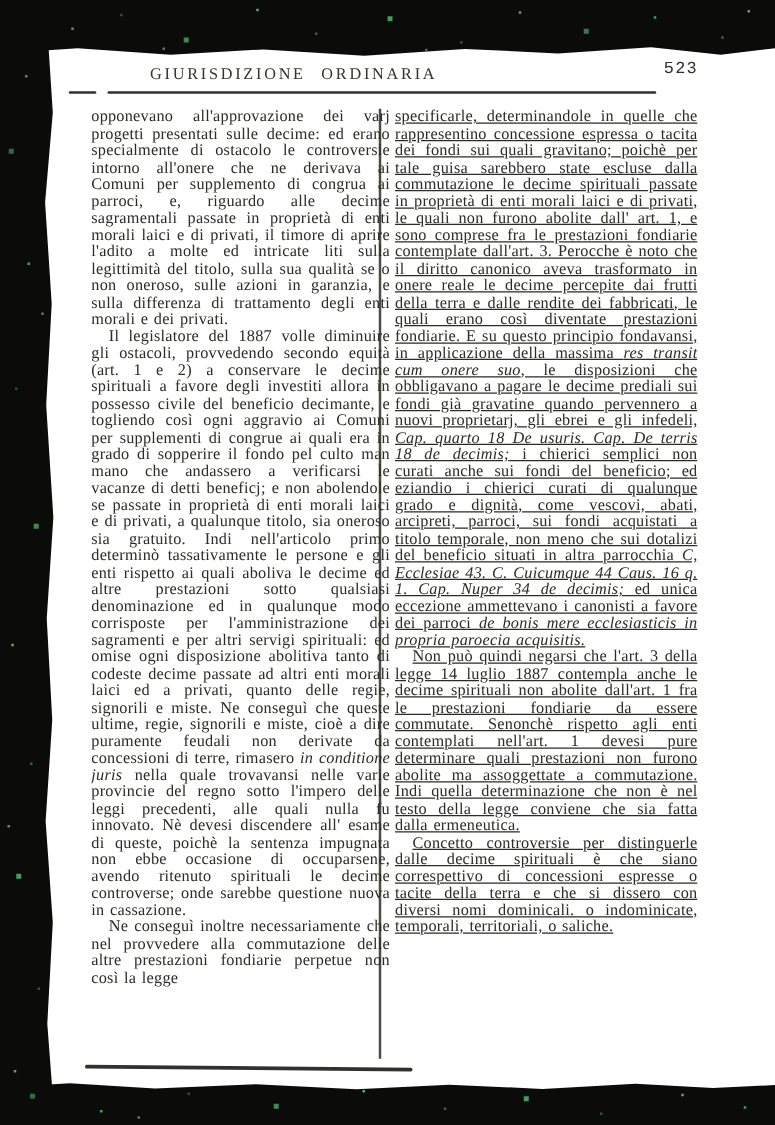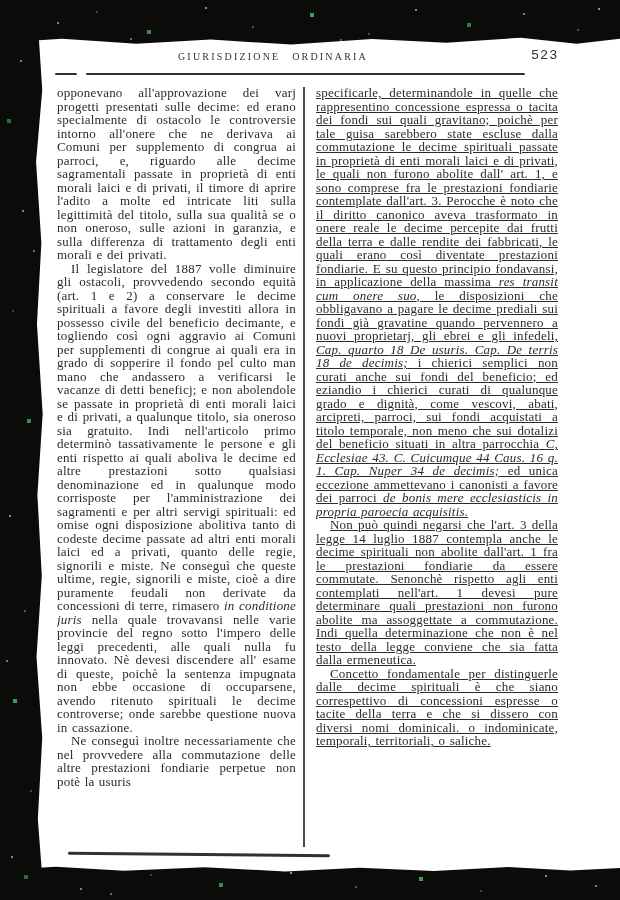--- a/index.html
+++ b/index.html
@@ -24,55 +24,55 @@
     30px 790px 0 0 #245c38,11px 856px 0 0 #51aa64,20px 60px 0 0 #3e9d5c,33px 250px 0 0 #6b6f62,
     6px 660px 0 0 #3e9d5c;}
   .speckle-bottom{box-shadow:25px 10px 0 1px #2e6b3f,80px 22px 0 0 #48a35f,150px 8px 0 0 #1f5731,
     220px 18px 0 1px #3c8a50,290px 6px 0 0 #57b06b,355px 20px 0 0 #2a6b44,420px 12px 0 1px #459c58,
     480px 24px 0 0 #245c38,545px 9px 0 0 #51aa64,595px 19px 0 0 #3e9d5c,110px 27px 0 0 #6b6f62;}
 
   .scan-streak{position:absolute;left:68px;top:853px;width:262px;height:3px;background:#15150f;
     transform:rotate(.5deg);border-radius:2px;opacity:.88;z-index:4;}
 
   
-  .running-head{position:absolute;left:120px;top:51px;width:306px;text-align:center;
-    font-size:10px;letter-spacing:2.2px;word-spacing:7px;color:#33332f;white-space:nowrap;}
+  .running-head{position:absolute;left:120px;top:51px;width:306px;
+    font-size:13px;letter-spacing:2.2px;word-spacing:7px;color:#33332f;white-space:nowrap;}
   .page-number{position:absolute;left:531px;top:48px;font-size:13.5px;letter-spacing:1px;color:#2f2f2b;font-family:Liberation Mono, monospace;}
   .rule{position:absolute;background:#30302c;height:2px;border-radius:1px;}
   .rule-dash{left:55px;top:73px;width:22px;}
   .rule-main{left:86px;top:73px;width:439px;}
 
   
   .column-divider{position:absolute;left:303px;top:87px;width:1.5px;height:760px;background:#3a3a34;opacity:.9;}
   .col{position:absolute;top:86px;color:#2b2b27;font-size:13px;line-height:13.5px;
     text-align:justify;letter-spacing:.2px;word-spacing:1px;overflow:hidden;}
-  .col-left{left:57px;width:239px;height:756px;}
+  .col-left{left:73px;width:239px;height:756px;}
   .col-right{left:316px;width:242px;height:762px;text-decoration:underline;}
   .para{margin:0;}
   .para.indent{text-indent:14px;}
   .para em{font-style:italic;}
 </style>
 </head>
 <body>
 
 <div class="running-head">GIURISDIZIONE ORDINARIA</div>
 <div class="page-number">523</div>
 <div class="rule rule-dash"></div>
 <div class="rule rule-main"></div>
 
 <div class="column-divider"></div>
 <div class="col col-left" id="col-left">
     <p class="para"><span>opponevano all'approvazione dei varj progetti presentati sulle decime: ed erano specialmente di ostacolo le controversie intorno all'onere che ne derivava ai Comuni per supplemento di congrua ai parroci, e, riguardo alle decime sagramentali passate in proprietà di enti morali laici e di privati, il timore di aprire l'adito a molte ed intricate liti sulla legittimità del titolo, sulla sua qualità se o non oneroso, sulle azioni in garanzia, e sulla differenza di trattamento degli enti morali e dei privati.</span></p>
     <p class="para indent"><span>Il legislatore del 1887 volle diminuire gli ostacoli, provvedendo secondo equità (art. 1 e 2) a conservare le decime spirituali a favore degli investiti allora in possesso civile del beneficio decimante, e togliendo così ogni aggravio ai Comuni per supplementi di congrue ai quali era in grado di sopperire il fondo pel culto man mano che andassero a verificarsi le vacanze di detti beneficj; e non abolendole se passate in proprietà di enti morali laici e di privati, a qualunque titolo, sia oneroso sia gratuito. Indi nell'articolo primo determinò tassativamente le persone e gli enti rispetto ai quali aboliva le decime ed altre prestazioni sotto qualsiasi denominazione ed in qualunque modo corrisposte per l'amministrazione dei sagramenti e per altri servigi spirituali: ed omise ogni disposizione abolitiva tanto di codeste decime passate ad altri enti morali laici ed a privati, quanto delle regie, signorili e miste. Ne conseguì che queste ultime, regie, signorili e miste, cioè a dire puramente feudali non derivate da concessioni di terre, rimasero </span><em>in conditione juris</em><span> nella quale trovavansi nelle varie provincie del regno sotto l'impero delle leggi precedenti, alle quali nulla fu innovato. Nè devesi discendere all' esame di queste, poichè la sentenza impugnata non ebbe occasione di occuparsene, avendo ritenuto spirituali le decime controverse; onde sarebbe questione nuova in cassazione.</span></p>
-    <p class="para indent"><span>Ne conseguì inoltre necessariamente che nel provvedere alla commutazione delle altre prestazioni fondiarie perpetue non potè la usuris</span></p>
+    <p class="para indent"><span>Ne conseguì inoltre necessariamente che nel provvedere alla commutazione delle altre prestazioni fondiarie perpetue non così la legge</span></p>
   </div>
 <div class="col col-right" id="col-right">
     <p class="para"><span>specificarle, determinandole in quelle che rappresentino concessione espressa o tacita dei fondi sui quali gravitano; poichè per tale guisa sarebbero state escluse dalla commutazione le decime spirituali passate in proprietà di enti morali laici e di privati, le quali non furono abolite dall' art. 1, e sono comprese fra le prestazioni fondiarie contemplate dall'art. 3. Perocche è noto che il diritto canonico aveva trasformato in onere reale le decime percepite dai frutti della terra e dalle rendite dei fabbricati, le quali erano così diventate prestazioni fondiarie. E su questo principio fondavansi, in applicazione della massima </span><em>res transit cum onere suo</em><span>, le disposizioni che obbligavano a pagare le decime prediali sui fondi già gravatine quando pervennero a nuovi proprietarj, gli ebrei e gli infedeli, </span><em>Cap. quarto 18 De usuris. Cap. De terris 18 de decimis;</em><span> i chierici semplici non curati anche sui fondi del beneficio; ed eziandio i chierici curati di qualunque grado e dignità, come vescovi, abati, arcipreti, parroci, sui fondi acquistati a titolo temporale, non meno che sui dotalizi del beneficio situati in altra parrocchia </span><em>C, Ecclesiae 43. C. Cuicumque 44 Caus. 16 q. 1. Cap. Nuper 34 de decimis;</em><span> ed unica eccezione ammettevano i canonisti a favore dei parroci </span><em>de bonis mere ecclesiasticis in propria paroecia acquisitis.</em></p>
     <p class="para indent"><span>Non può quindi negarsi che l'art. 3 della legge 14 luglio 1887 contempla anche le decime spirituali non abolite dall'art. 1 fra le prestazioni fondiarie da essere commutate. Senonchè rispetto agli enti contemplati nell'art. 1 devesi pure determinare quali prestazioni non furono abolite ma assoggettate a commutazione. Indi quella determinazione che non è nel testo della legge conviene che sia fatta dalla ermeneutica.</span></p>
-    <p class="para indent"><span>Concetto fondamentale per distinguerle dalle decime spirituali è che siano correspettivo di concessioni espresse o tacite della terra e che si dissero con diversi nomi dominicali. o indominicate, temporali, territoriali, o saliche.</span></p>
+    <p class="para indent"><span>Concetto controversie per distinguerle dalle decime spirituali è che siano correspettivo di concessioni espresse o tacite della terra e che si dissero con diversi nomi dominicali. o indominicate, temporali, territoriali, o saliche.</span></p>
   </div>
 
 <div class="scan-streak"></div>
 <div class="band band-top">
     <div class="speckle speckle-top"></div>
   </div>
 <div class="band band-left">
     <div class="speckle speckle-left"></div>
   </div>
 <div class="band band-bottom">

